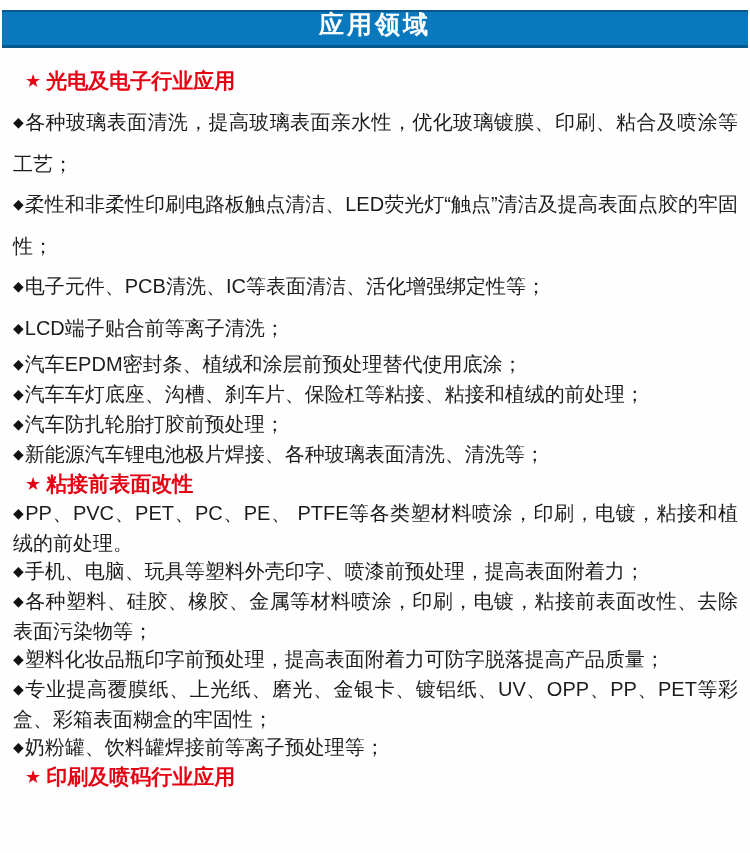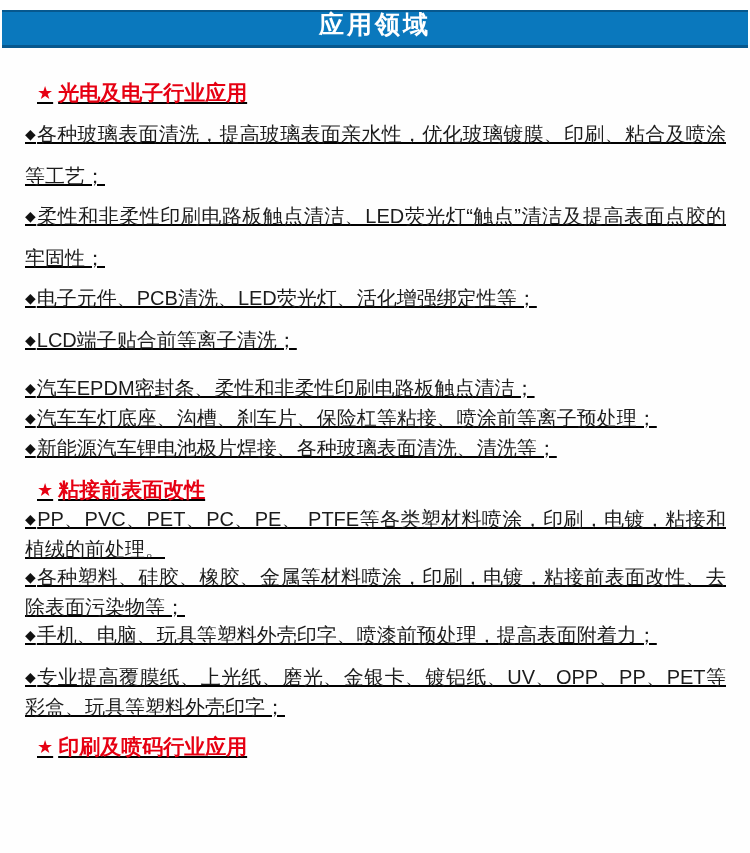--- a/index.html
+++ b/index.html
@@ -21,21 +21,21 @@
   }
   .header-title{
     color:#ffffff;
     font-size:25px;
     font-weight:bold;
     letter-spacing:3px;
     line-height:1;
   }
   
   .content{padding:13px 12px 0 13px;}
-  .section{margin:12px;text-decoration:underline;}
+  .section{margin:0;}
   .sec-title{
     font-weight:bold;
     font-size:21px;
     color:#e60012;
     line-height:28px;
     margin:0;
     padding-left:12px;
     white-space:nowrap;
   }
   .sec-title .star{
@@ -67,36 +67,39 @@
 
   <div class="header-bar">
     <div class="header-title">应用领域</div>
   </div>
 
   <div class="content">
       <div class="section roomy">
         <div class="sec-title"><span class="star">★</span><span>光电及电子行业应用</span></div>
         <p class="bullet"><span class="diamond">◆</span><span>各种玻璃表面清洗，提高玻璃表面亲水性，优化玻璃镀膜、印刷、粘合及喷涂等工艺；</span></p>
         <p class="bullet"><span class="diamond">◆</span><span>柔性和非柔性印刷电路板触点清洁、LED荧光灯“触点”清洁及提高表面点胶的牢固性；</span></p>
-        <p class="bullet"><span class="diamond">◆</span><span>电子元件、PCB清洗、LED荧光灯、活化增强绑定性等；</span></p>
+        <p class="bullet"><span class="diamond">◆</span><span>电子元件、PCB清洗、IC等表面清洁、活化增强绑定性等；</span></p>
         <p class="bullet"><span class="diamond">◆</span><span>LCD端子贴合前等离子清洗；</span></p>
       </div>
       <div class="section">
-        <p class="bullet"><span class="diamond">◆</span><span>汽车EPDM密封条、柔性和非柔性印刷电路板触点清洁；</span></p>
-        <p class="bullet"><span class="diamond">◆</span><span>汽车车灯底座、沟槽、刹车片、保险杠等粘接、喷涂前等离子预处理；</span></p>
+        <p class="bullet"><span class="diamond">◆</span><span>汽车EPDM密封条、植绒和涂层前预处理替代使用底涂；</span></p>
+        <p class="bullet"><span class="diamond">◆</span><span>汽车车灯底座、沟槽、刹车片、保险杠等粘接、粘接和植绒的前处理；</span></p>
+        <p class="bullet"><span class="diamond">◆</span><span>汽车防扎轮胎打胶前预处理；</span></p>
         <p class="bullet"><span class="diamond">◆</span><span>新能源汽车锂电池极片焊接、各种玻璃表面清洗、清洗等；</span></p>
       </div>
       <div class="section">
         <div class="sec-title"><span class="star">★</span><span>粘接前表面改性</span></div>
         <p class="bullet"><span class="diamond">◆</span><span>PP、PVC、PET、PC、PE、 PTFE等各类塑材料喷涂，印刷，电镀，粘接和植绒的前处理。</span></p>
+        <p class="bullet"><span class="diamond">◆</span><span>手机、电脑、玩具等塑料外壳印字、喷漆前预处理，提高表面附着力；</span></p>
         <p class="bullet"><span class="diamond">◆</span><span>各种塑料、硅胶、橡胶、金属等材料喷涂，印刷，电镀，粘接前表面改性、去除表面污染物等；</span></p>
-        <p class="bullet"><span class="diamond">◆</span><span>手机、电脑、玩具等塑料外壳印字、喷漆前预处理，提高表面附着力；</span></p>
+        <p class="bullet"><span class="diamond">◆</span><span>塑料化妆品瓶印字前预处理，提高表面附着力可防字脱落提高产品质量；</span></p>
       </div>
       <div class="section">
-        <p class="bullet"><span class="diamond">◆</span><span>专业提高覆膜纸、上光纸、磨光、金银卡、镀铝纸、UV、OPP、PP、PET等彩盒、玩具等塑料外壳印字；</span></p>
+        <p class="bullet"><span class="diamond">◆</span><span>专业提高覆膜纸、上光纸、磨光、金银卡、镀铝纸、UV、OPP、PP、PET等彩盒、彩箱表面糊盒的牢固性；</span></p>
+        <p class="bullet"><span class="diamond">◆</span><span>奶粉罐、饮料罐焊接前等离子预处理等；</span></p>
       </div>
       <div class="section">
         <div class="sec-title"><span class="star">★</span><span>印刷及喷码行业应用</span></div>
         <p class="bullet"></p>
       </div>
     </div>
 
 </div>
 
 </body></html>

